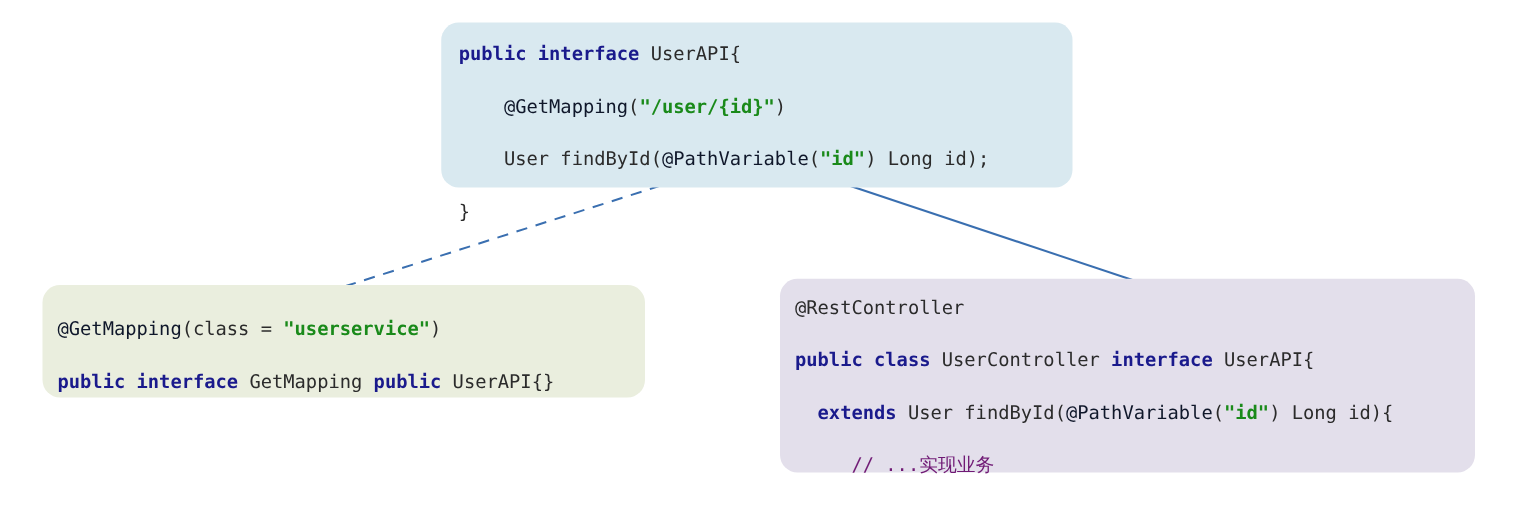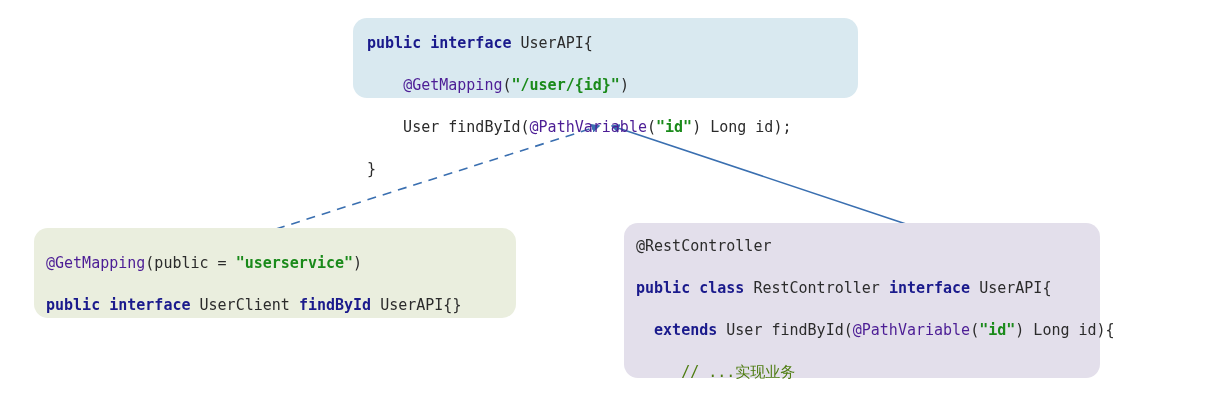--- a/index.html
+++ b/index.html
@@ -41,51 +41,51 @@
     font-size: 15px;
     line-height: 21px;
     color: #2b2b2b;
   }
 
   
   #box-userapi {
     left: 353px;
     top: 18px;
     width: 505px;
-    height: 80px;
+    height: 132px;
     background: #d9e9f0;
     padding: 15px 0 4px 14px;
   }
 
   
   #box-userclient {
     left: 34px;
     top: 228px;
     width: 482px;
     height: 90px;
     background: #eaeede;
     padding: 25px 0 0 12px;
   }
 
   
   #box-usercontroller {
     left: 624px;
     top: 223px;
-    width: 476px;
+    width: 556px;
     height: 155px;
     background: #e3dfeb;
     padding: 13px 0 0 12px;
   }
 
   
   .kw   { color: #1a1a8c; font-weight: bold; }
-  .ann  { color: #4c1d95; }
+  .ann  { color: #0f172a; }
   .str  { color: #1a8a1a; font-weight: bold; }
   .plain{ color: #2b2b2b; }
-  .cmt  { color: #4d7c0f; text-align: right; }
+  .cmt  { color: #701a75; text-align: right; }
 
   .code-line { display: block; min-height: 21px; }
 </style>
 </head>
 <body>
 
 <div id="diagram-canvas">
 
   <svg class="arrows-layer" viewBox="0 0 1221 405" width="1221" height="405" xmlns="http://www.w3.org/2000/svg">
     <defs>
@@ -100,23 +100,23 @@
     <line id="conn-dashed" x1="276" y1="229" x2="599" y2="126" stroke="#3a6fb0" stroke-width="1.6" stroke-dasharray="9 7" marker-end="url(#arrowhead-dashed)"></line>
 
     <line id="conn-solid" x1="906" y1="224" x2="612" y2="126" stroke="#3a6fb0" stroke-width="1.6" marker-end="url(#arrowhead-solid)"></line>
   </svg>
 
   <div class="code-box" id="box-userapi"><span class="code-line"><span class="kw">public interface </span><span class="plain">UserAPI{</span></span>
 <span class="code-line"><span class="plain">    </span><span class="ann">@GetMapping</span><span class="plain">(</span><span class="str">"/user/{id}"</span><span class="plain">)</span></span>
 <span class="code-line"><span class="plain">    User findById(</span><span class="ann">@PathVariable</span><span class="plain">(</span><span class="str">"id"</span><span class="plain">) Long id);</span></span>
 <span class="code-line"><span class="plain">}</span></span></div>
 
-  <div class="code-box" id="box-userclient"><span class="code-line"><span class="ann">@GetMapping</span><span class="plain">(public = </span><span class="str">"userservice"</span><span class="plain">)</span></span>
-<span class="code-line"><span class="kw">public interface </span><span class="plain">UserClient </span><span class="kw">findById </span><span class="plain">UserAPI{}</span></span></div>
+  <div class="code-box" id="box-userclient"><span class="code-line"><span class="ann">@GetMapping</span><span class="plain">(class = </span><span class="str">"userservice"</span><span class="plain">)</span></span>
+<span class="code-line"><span class="kw">public interface </span><span class="plain">GetMapping </span><span class="kw">public </span><span class="plain">UserAPI{}</span></span></div>
 
   <div class="code-box" id="box-usercontroller"><span class="code-line"><span class="plain">@RestController</span></span>
-<span class="code-line"><span class="kw">public class </span><span class="plain">RestController </span><span class="kw">interface </span><span class="plain">UserAPI{</span></span>
+<span class="code-line"><span class="kw">public class </span><span class="plain">UserController </span><span class="kw">interface </span><span class="plain">UserAPI{</span></span>
 <span class="code-line"><span class="plain">  </span><span class="kw">extends </span><span class="plain">User findById(</span><span class="ann">@PathVariable</span><span class="plain">(</span><span class="str">"id"</span><span class="plain">) Long id){</span></span>
 <span class="code-line"><span class="plain">     </span><span class="cmt">// ...实现业务</span></span>
 <span class="code-line"></span>
 </div>
 
 </div>
 
 </body></html>

